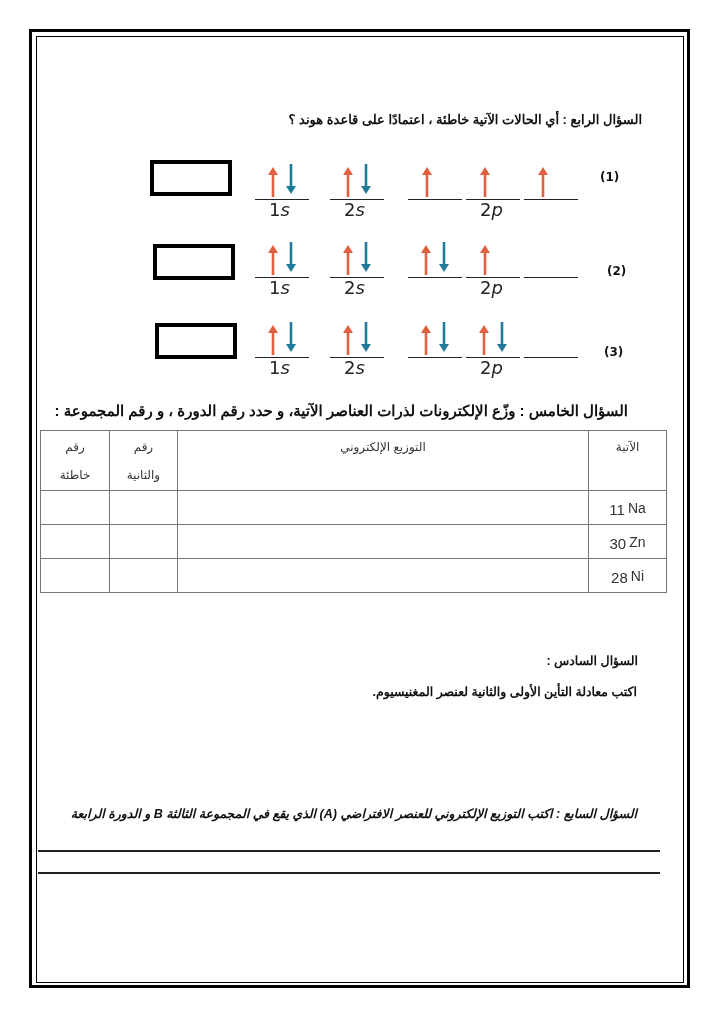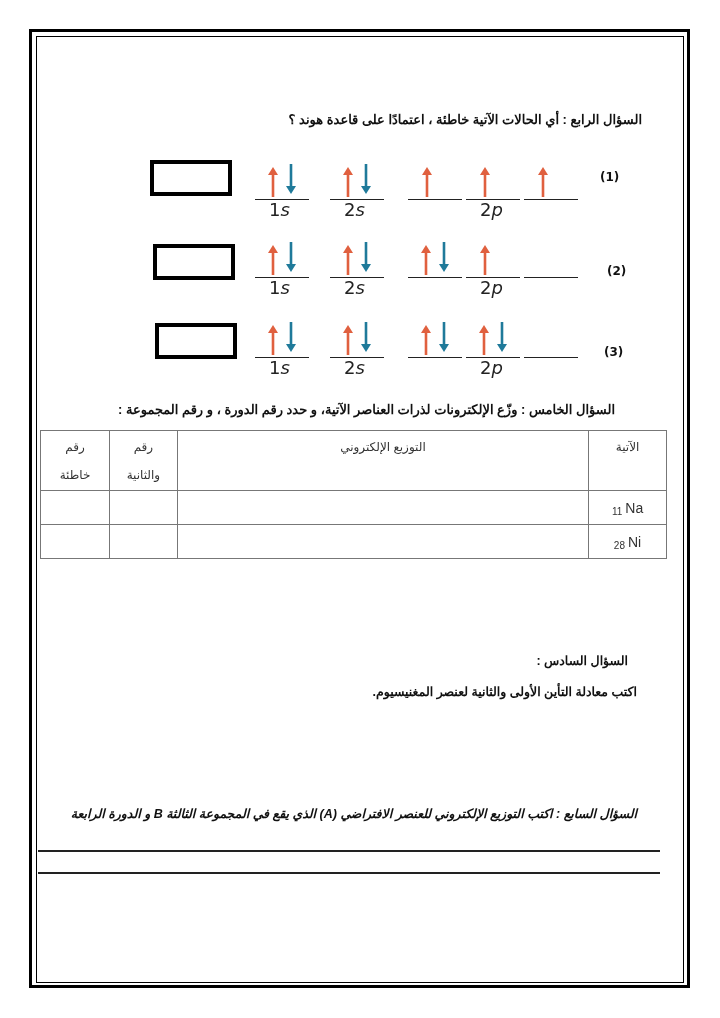--- a/index.html
+++ b/index.html
@@ -14,21 +14,21 @@
   .arrow { position:absolute; bottom:3px; width:10px; height:30px; }
   .arrow svg { display:block; }
   .sub-label { position:absolute; font-size:18px; font-family:"DejaVu Sans", sans-serif; color:#222; }
   .sub-label i { font-style:italic; }
   .case-num { position:absolute; font-size:12px; font-weight:bold; font-family:"DejaVu Sans", sans-serif; }
   table.tbl { position:absolute; left:40px; top:430px; width:627px; border-collapse:collapse; font-size:12px; }
   table.tbl td { border:1px solid #777; color:#333; }
   table.tbl td.hdr { text-align:center; vertical-align:top; line-height:28px; padding-top:2px; height:54px; }
   table.tbl tr.row td { height:31px; }
   .el-cell { text-align:center; font-size:14px; }
-  .el-cell sub { font-size:10px; vertical-align:baseline; position:relative; top:2px; margin-right:3px; }
+  .el-cell sub { font-size:15px; vertical-align:baseline; position:relative; top:2px; margin-right:3px; }
   .write-line { position:absolute; left:38px; width:622px; border-top:2px solid #222; }
   .plain { position:absolute; font-weight:bold; font-size:12.5px; white-space:nowrap; }
 </style>
 </head>
 <body>
 
 <div class="frame-outer"></div>
 <div class="frame-inner"></div>
 
 <div class="q-title rtl" style="right:78px; top:112px;">السؤال الرابع : أي الحالات الآتية خاطئة ، اعتمادًا على قاعدة هوند ؟</div>
@@ -221,21 +221,21 @@
         </svg>
       </div>
     </div>
     <div class="sub-label" style="left: 480px; top: 357px;">2<i>p</i></div>
     <div class="orb" style="left: 524px; top: 318px;">
       <div class="line"></div>
     </div>
     <div class="case-num" style="left: 604px; top: 345px;">(3)</div>
   </div>
 
-<div class="q-title rtl" style="right:105px; top:402px; font-size:13px;">السؤال الخامس : وزّع الإلكترونات لذرات العناصر الآتية، و حدد رقم الدورة ، و رقم المجموعة :</div>
+<div class="q-title rtl" style="right:92px; top:402px; font-size:15px;">السؤال الخامس : وزّع الإلكترونات لذرات العناصر الآتية، و حدد رقم الدورة ، و رقم المجموعة :</div>
 
 <table class="tbl rtl">
   <colgroup>
     <col style="width:78px">
     <col style="width:412px">
     <col style="width:68px">
     <col style="width:69px">
   </colgroup>
   <tbody>
       <tr>
@@ -244,26 +244,32 @@
     <td class="hdr"><span>رقم</span><br><span>والثانية</span></td>
     <td class="hdr"><span>رقم</span><br><span>خاطئة</span></td>
   </tr>
   <tr class="row">
     <td class="el-cell"><span dir="ltr"><sub>11</sub><span>Na</span></span></td>
     <td></td>
     <td></td>
     <td></td>
   </tr>
   <tr class="row">
+    <td class="el-cell"><span dir="ltr"><sub>30</sub><span>Zn</span></span></td>
+    <td></td>
+    <td></td>
+    <td></td>
+  </tr>
+  <tr class="row">
     <td class="el-cell"><span dir="ltr"><sub>28</sub><span>Ni</span></span></td>
     <td></td>
     <td></td>
     <td></td>
   </tr>
 </tbody>
   </table>
 
-<div class="plain rtl" style="right:92px; top:653px;text-align:right;">السؤال السادس :</div>
+<div class="plain rtl" style="right:82px; top:653px;text-align:right;">السؤال السادس :</div>
 <div class="plain rtl" style="right:83px; top:684px;">اكتب معادلة التأين الأولى والثانية لعنصر المغنيسيوم.</div>
 
 <div class="plain rtl" style="right:83px; top:806px;font-style:italic;">السؤال السابع : اكتب التوزيع الإلكتروني للعنصر الافتراضي (A) الذي يقع في المجموعة الثالثة B و الدورة الرابعة</div>
 <div class="write-line" style="top:850px;"></div>
 <div class="write-line" style="top:872px;"></div>
 
 </body></html>

